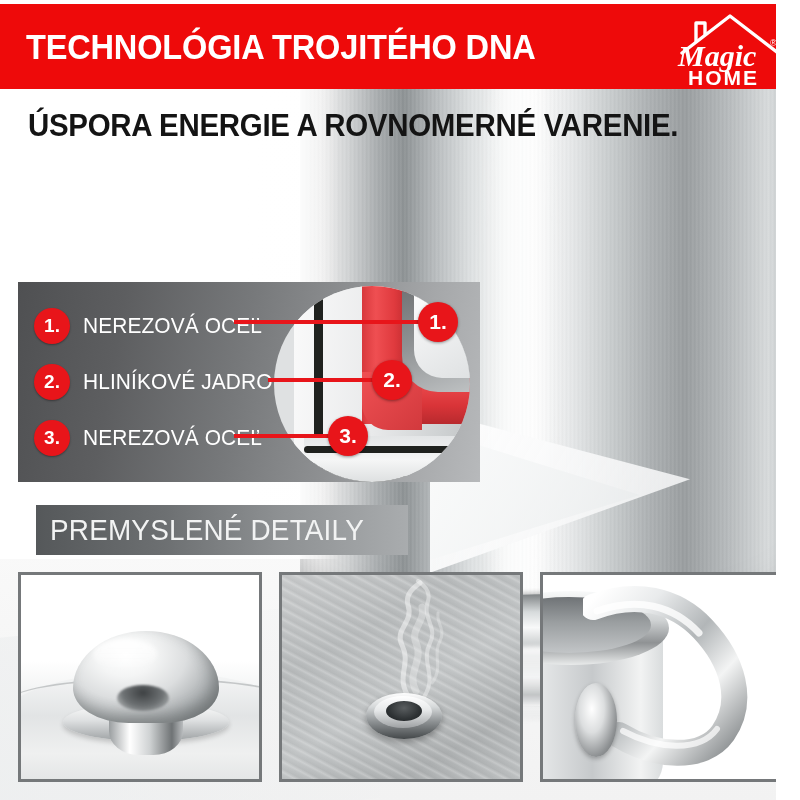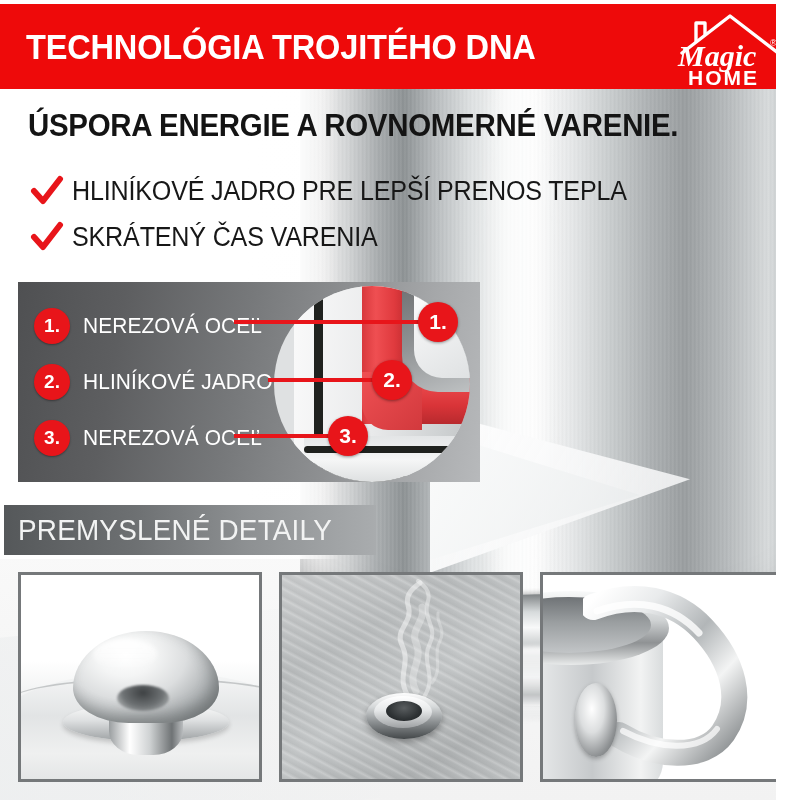--- a/index.html
+++ b/index.html
@@ -364,21 +364,21 @@
     font-weight: 700;
     display: flex;
     align-items: center;
     justify-content: center;
     box-shadow: 0 1px 3px rgba(0,0,0,0.4);
   }
 
   
   .details-banner {
     position: absolute;
-    left: 4px; top: 505px;
+    left: 36px; top: 505px;
     width: 372px; height: 50px;
     z-index: 14;
     background: linear-gradient(90deg, #55585a 0%, #6d7072 35%, #8d9092 65%, #a9acae 100%);
     display: flex;
     align-items: center;
   }
   .details-text {
     color: #f2f3f3;
     font-size: 30px;
     font-weight: 400;
@@ -541,34 +541,20 @@
         <text x="12" y="60" font-family="Liberation Serif, serif" font-size="30" font-style="italic" font-weight="700" fill="#ffffff">Magic</text>
         <text x="104" y="40" font-family="Liberation Sans, sans-serif" font-size="9" fill="#ffffff">®</text>
 
         <text x="22" y="79" font-family="Liberation Sans, sans-serif" font-size="21" font-weight="700" letter-spacing="2" fill="#ffffff">HOME</text>
       </svg>
     </div>
   </div>
 
   <div class="headline">ÚSPORA ENERGIE A ROVNOMERNÉ VARENIE.</div>
 
-  <div class="bullets">
-    <div class="bullet-row">
-      <svg class="check" viewBox="0 0 34 34">
-        <path d="M4 17 L13 27 L30 5" fill="none" stroke="#e8151a" stroke-width="6" stroke-linecap="round" stroke-linejoin="round"></path>
-      </svg>
-      <div class="bullet-text">HLINÍKOVÉ JADRO PRE LEPŠÍ PRENOS TEPLA</div>
-    </div>
-    <div class="bullet-row">
-      <svg class="check" viewBox="0 0 34 34">
-        <path d="M4 17 L13 27 L30 5" fill="none" stroke="#e8151a" stroke-width="6" stroke-linecap="round" stroke-linejoin="round"></path>
-      </svg>
-      <div class="bullet-text">SKRÁTENÝ ČAS VARENIA</div>
-    </div>
-  </div>
 
   <div class="xsec-panel">
     <div class="xsec-list">
 
       <div class="xsec-row">
         <div class="badge">1.</div>
         <div class="xsec-label">NEREZOVÁ OCEĽ</div>
       </div>
 
       <div class="xsec-row">

